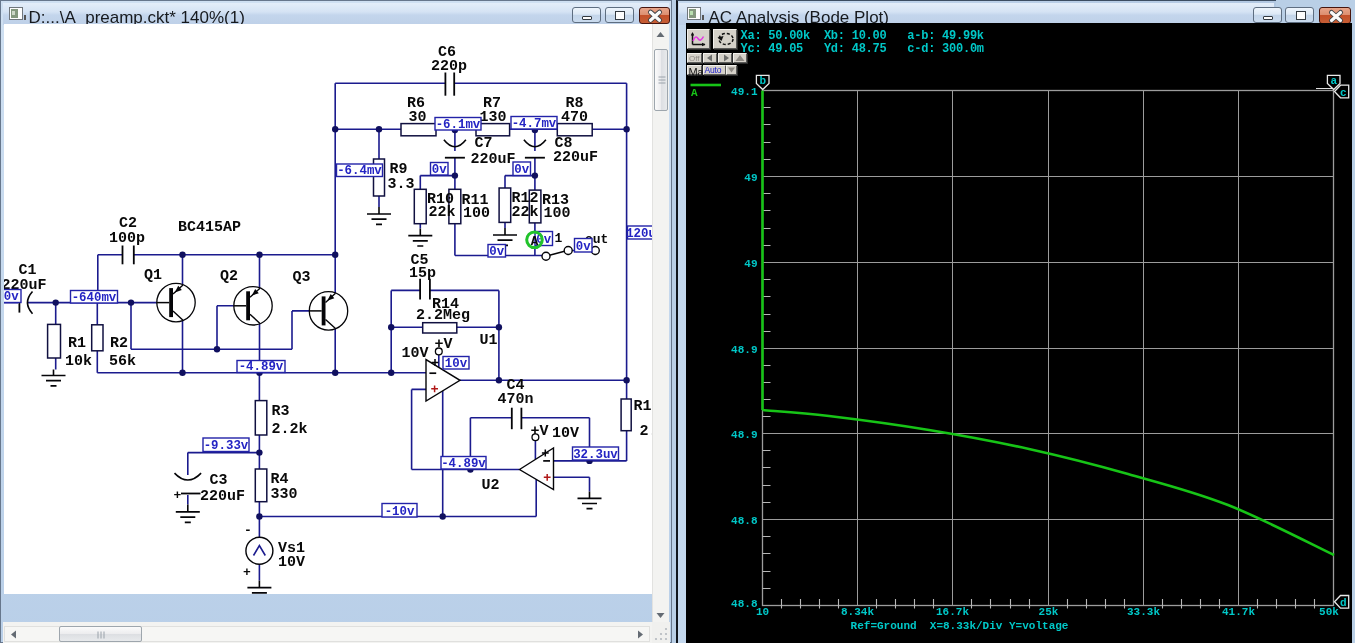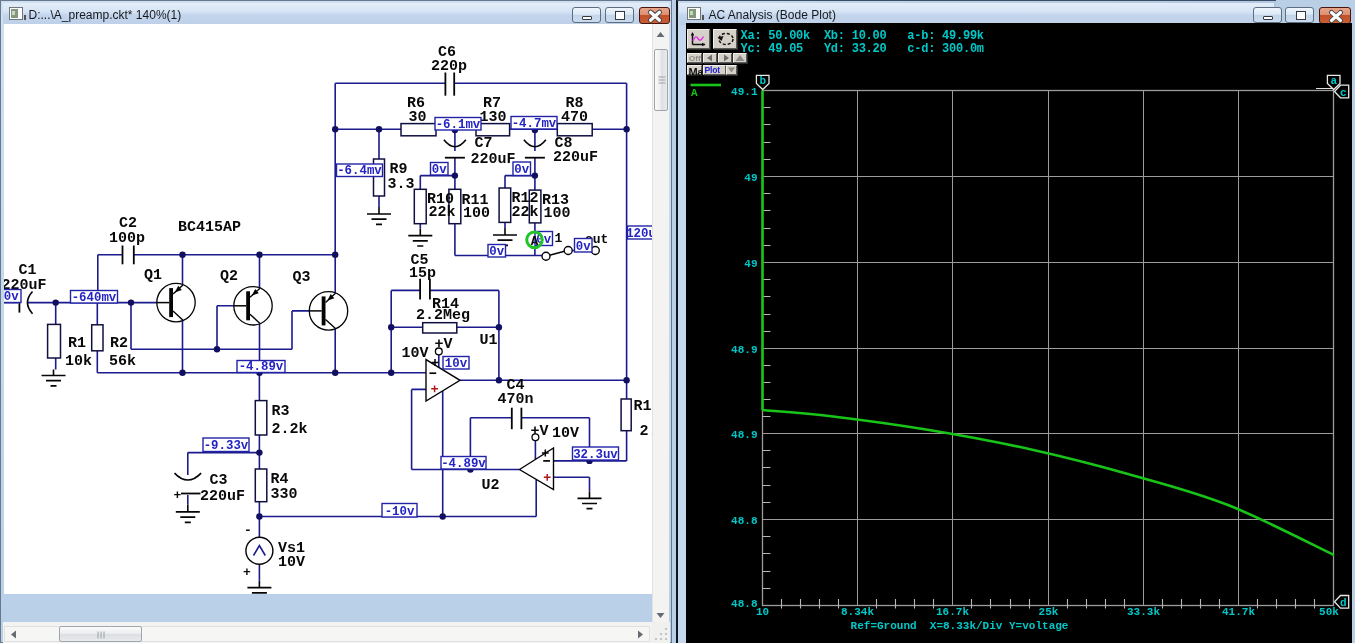--- a/index.html
+++ b/index.html
@@ -1,26 +1,26 @@
 <!DOCTYPE html>
 <html><head><meta charset="utf-8"><style>
 *{margin:0;padding:0;box-sizing:border-box}
 html,body{width:1355px;height:643px;overflow:hidden;background:#b9cfe6;font-family:"Liberation Sans",sans-serif}
 .win{position:absolute}
 .tbar{position:absolute;left:2.5px;right:3.5px;top:2px;height:21.5px;
 background:linear-gradient(#e4eef9 0%,#d5e3f4 40%,#c3d5ec 55%,#bed0e8 100%);}
-.ttext{position:absolute;top:4.5px;font-size:12px;color:#16191d;white-space:pre}
+.ttext{position:absolute;top:4.5px;font-size:17px;color:#16191d;white-space:pre}
 .cbtn{position:absolute;top:3.5px;height:16px;border:1px solid #5e6e81;border-radius:3px;
 background:linear-gradient(#eef5fc 0%,#dce8f5 45%,#c3d5ea 50%,#cadbee 100%)}
 .cbtn.cl{background:linear-gradient(#e8a58a 0%,#dd8f70 45%,#c35029 50%,#c65e35 100%);border-color:#47150d}
 .sb{position:absolute;background:#f3f3f1}
 .thumb{position:absolute;border:1px solid #9ea6ad;border-radius:2px;background:linear-gradient(90deg,#fbfbfb,#ececee 50%,#dcdee2 50%,#e8eaec)}
 .thumbh{position:absolute;border:1px solid #9ea6ad;border-radius:2px;background:linear-gradient(#fbfbfb,#ececee 50%,#dcdee2 50%,#e8eaec)}
 .mcb{position:absolute;background:#d5d1c9;border-top:1.4px solid #f2f0ec;border-left:1.4px solid #f2f0ec;border-right:1.4px solid #5a5a58;border-bottom:1.4px solid #5a5a58;box-shadow:1px 1px 0 #2b2b2b}
-.mct{position:absolute;font-family:"Liberation Sans",sans-serif;font-weight:bold}
+.mct{position:absolute;font-family:"Liberation Sans",sans-serif;font-weight:normal}
 .mono{font-family:"Liberation Mono",monospace;font-weight:bold;position:absolute;white-space:pre}
 </style></head><body>
 
 <div class="win" style="left:0;top:0;width:672px;height:643px;background:linear-gradient(#cfe0f2,#b9cfe8);border:1px solid #67778c;border-radius:0">
   <div class="tbar" style="left:1.5px;right:2.5px">
     <div style="position:absolute;left:6px;top:4px;width:14px;height:13px;background:#fdfdfd;border:1px solid #70767c">
       <div style="position:absolute;left:1px;top:1px;width:7px;height:9px;background:#84987e"></div>
       <div style="position:absolute;left:2.5px;top:3px;width:3px;height:4px;background:#cdd7c8"></div>
     </div>
       <div style="position:absolute;left:21.5px;top:12px;width:2px;height:5px;background:#555"></div>
@@ -360,22 +360,22 @@
       </div>
     <div class="mcb" style="left:46.7px;top:29.5px;width:14px;height:10.5px">
         <svg width="12" height="8" style="position:absolute;left:0.5px;top:0.5px">
           <path d="M6 1L10.5 7L1.5 7Z" fill="#8f8b85"></path>
         </svg>
       </div>
     <div class="mcb" style="left:1px;top:41.5px;width:14.5px;height:10px">
         <div class="mct" style="left:0.5px;top:0px;font-size:11px;color:#111;letter-spacing:-0.45px">Man</div>
       </div>
     <div class="mcb" style="left:16.5px;top:41.5px;width:23px;height:10px">
-        <div class="mct" style="left:1px;top:-0.5px;font-size:8.6px;color:#2222cc;letter-spacing:-0.2px">Plot</div>
+        <div class="mct" style="left:1px;top:-0.5px;font-size:8.6px;color:#2222cc;letter-spacing:-0.2px">Auto</div>
       </div>
     <div class="mcb" style="left:40.1px;top:41.5px;width:10.8px;height:10px">
         <svg width="9" height="8" style="position:absolute;left:0.2px;top:0.5px">
           <path d="M1 1.5L8 1.5L4.5 6.5Z" fill="#8f8b85"></path>
         </svg>
       </div>
     <div class="mono" style="left:54.5px;top:7px;font-size:12px;color:#00c8c8;line-height:13.4px;letter-spacing:-0.25px">Xa: 50.00k  Xb: 10.00   a-b: 49.99k
-Yc: 49.05   Yd: 33.20   c-d: 300.0m</div>
+Yc: 49.05   Yd: 48.75   c-d: 300.0m</div>
   </div>
 </div>
 </body></html>

